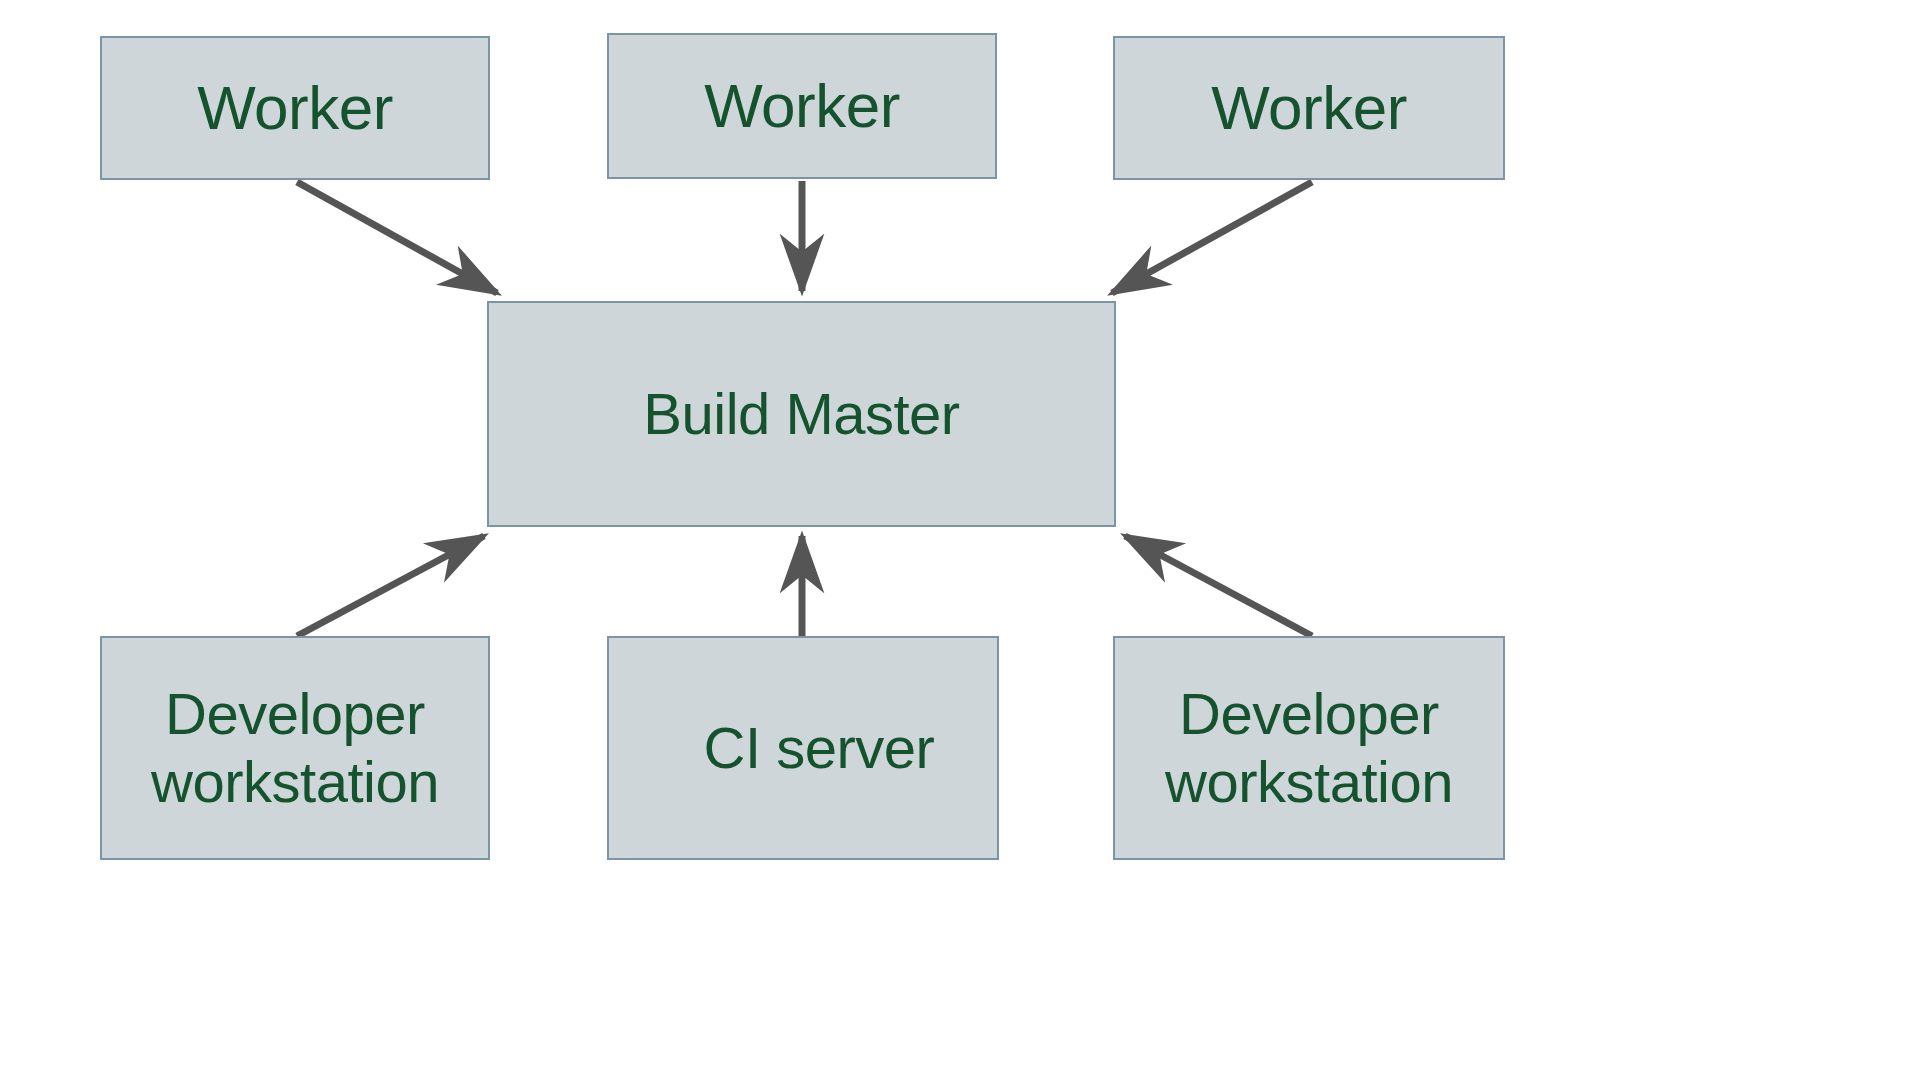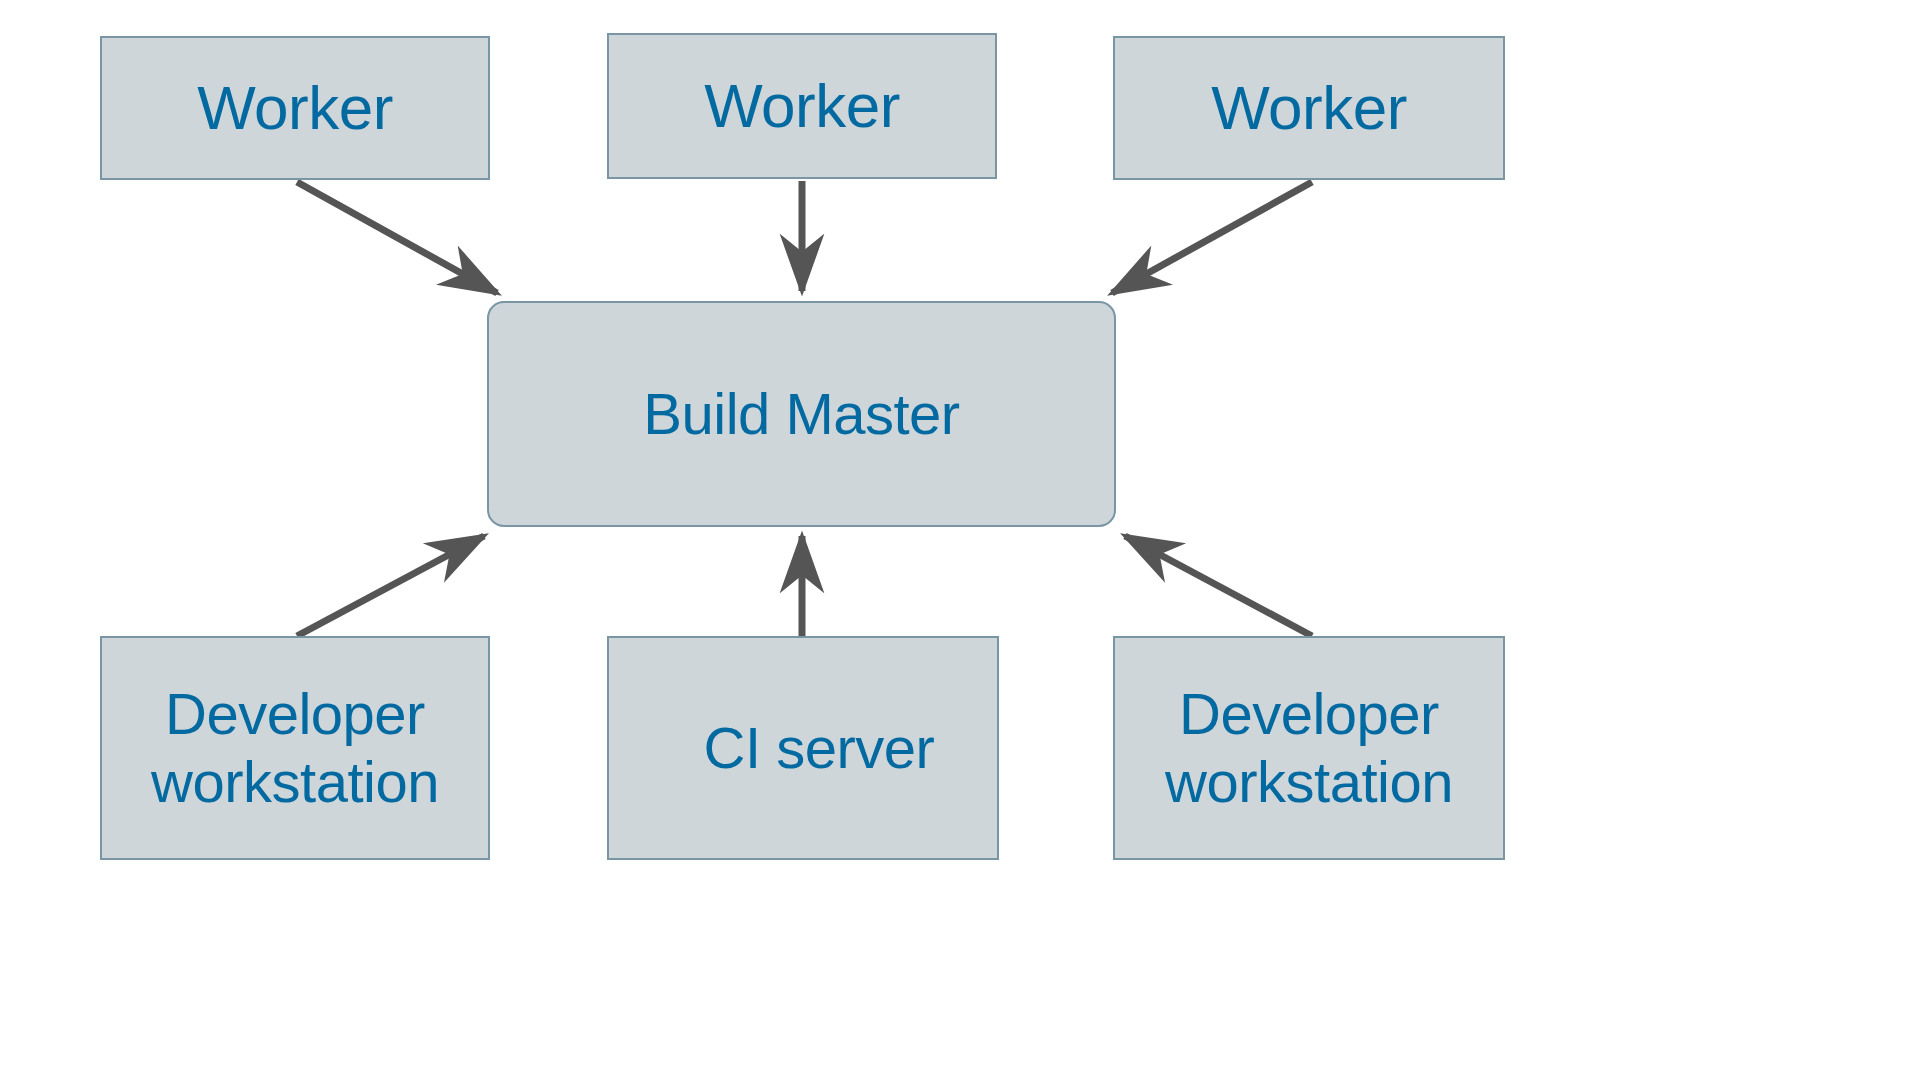--- a/index.html
+++ b/index.html
@@ -17,30 +17,30 @@
   }
   .node {
     position: absolute;
     box-sizing: border-box;
     display: flex;
     align-items: center;
     justify-content: center;
     text-align: center;
     background: #ced6da;
     border: 2px solid #7a96a5;
-    color: #0369a1;
+    color: #14532d;
     line-height: 1.18;
     letter-spacing: -0.5px;
     white-space: pre-line;
     user-select: none;
   }
   #n-worker-left   { left: 100px;  top: 36px;  width: 390px; height: 144px; font-size: 62px; }
   #n-worker-mid    { left: 607px;  top: 33px;  width: 390px; height: 146px; font-size: 62px; }
   #n-worker-right  { left: 1113px; top: 36px;  width: 392px; height: 144px; font-size: 62px; }
-  #n-build-master  { left: 487px;  top: 301px; width: 629px; height: 226px; font-size: 58px; border-radius: 17px; }
+  #n-build-master  { left: 487px;  top: 301px; width: 629px; height: 226px; font-size: 58px; }
   #n-dev-left      { left: 100px;  top: 636px; width: 390px; height: 224px; font-size: 58px; }
   #n-ci-server     { left: 607px;  top: 636px; width: 392px; height: 224px; font-size: 58px; padding-left: 32px; }
   #n-dev-right     { left: 1113px; top: 636px; width: 392px; height: 224px; font-size: 58px; }
 
   #edges {
     position: absolute;
     left: 0; top: 0;
     width: 1910px;
     height: 1090px;
     pointer-events: none;

